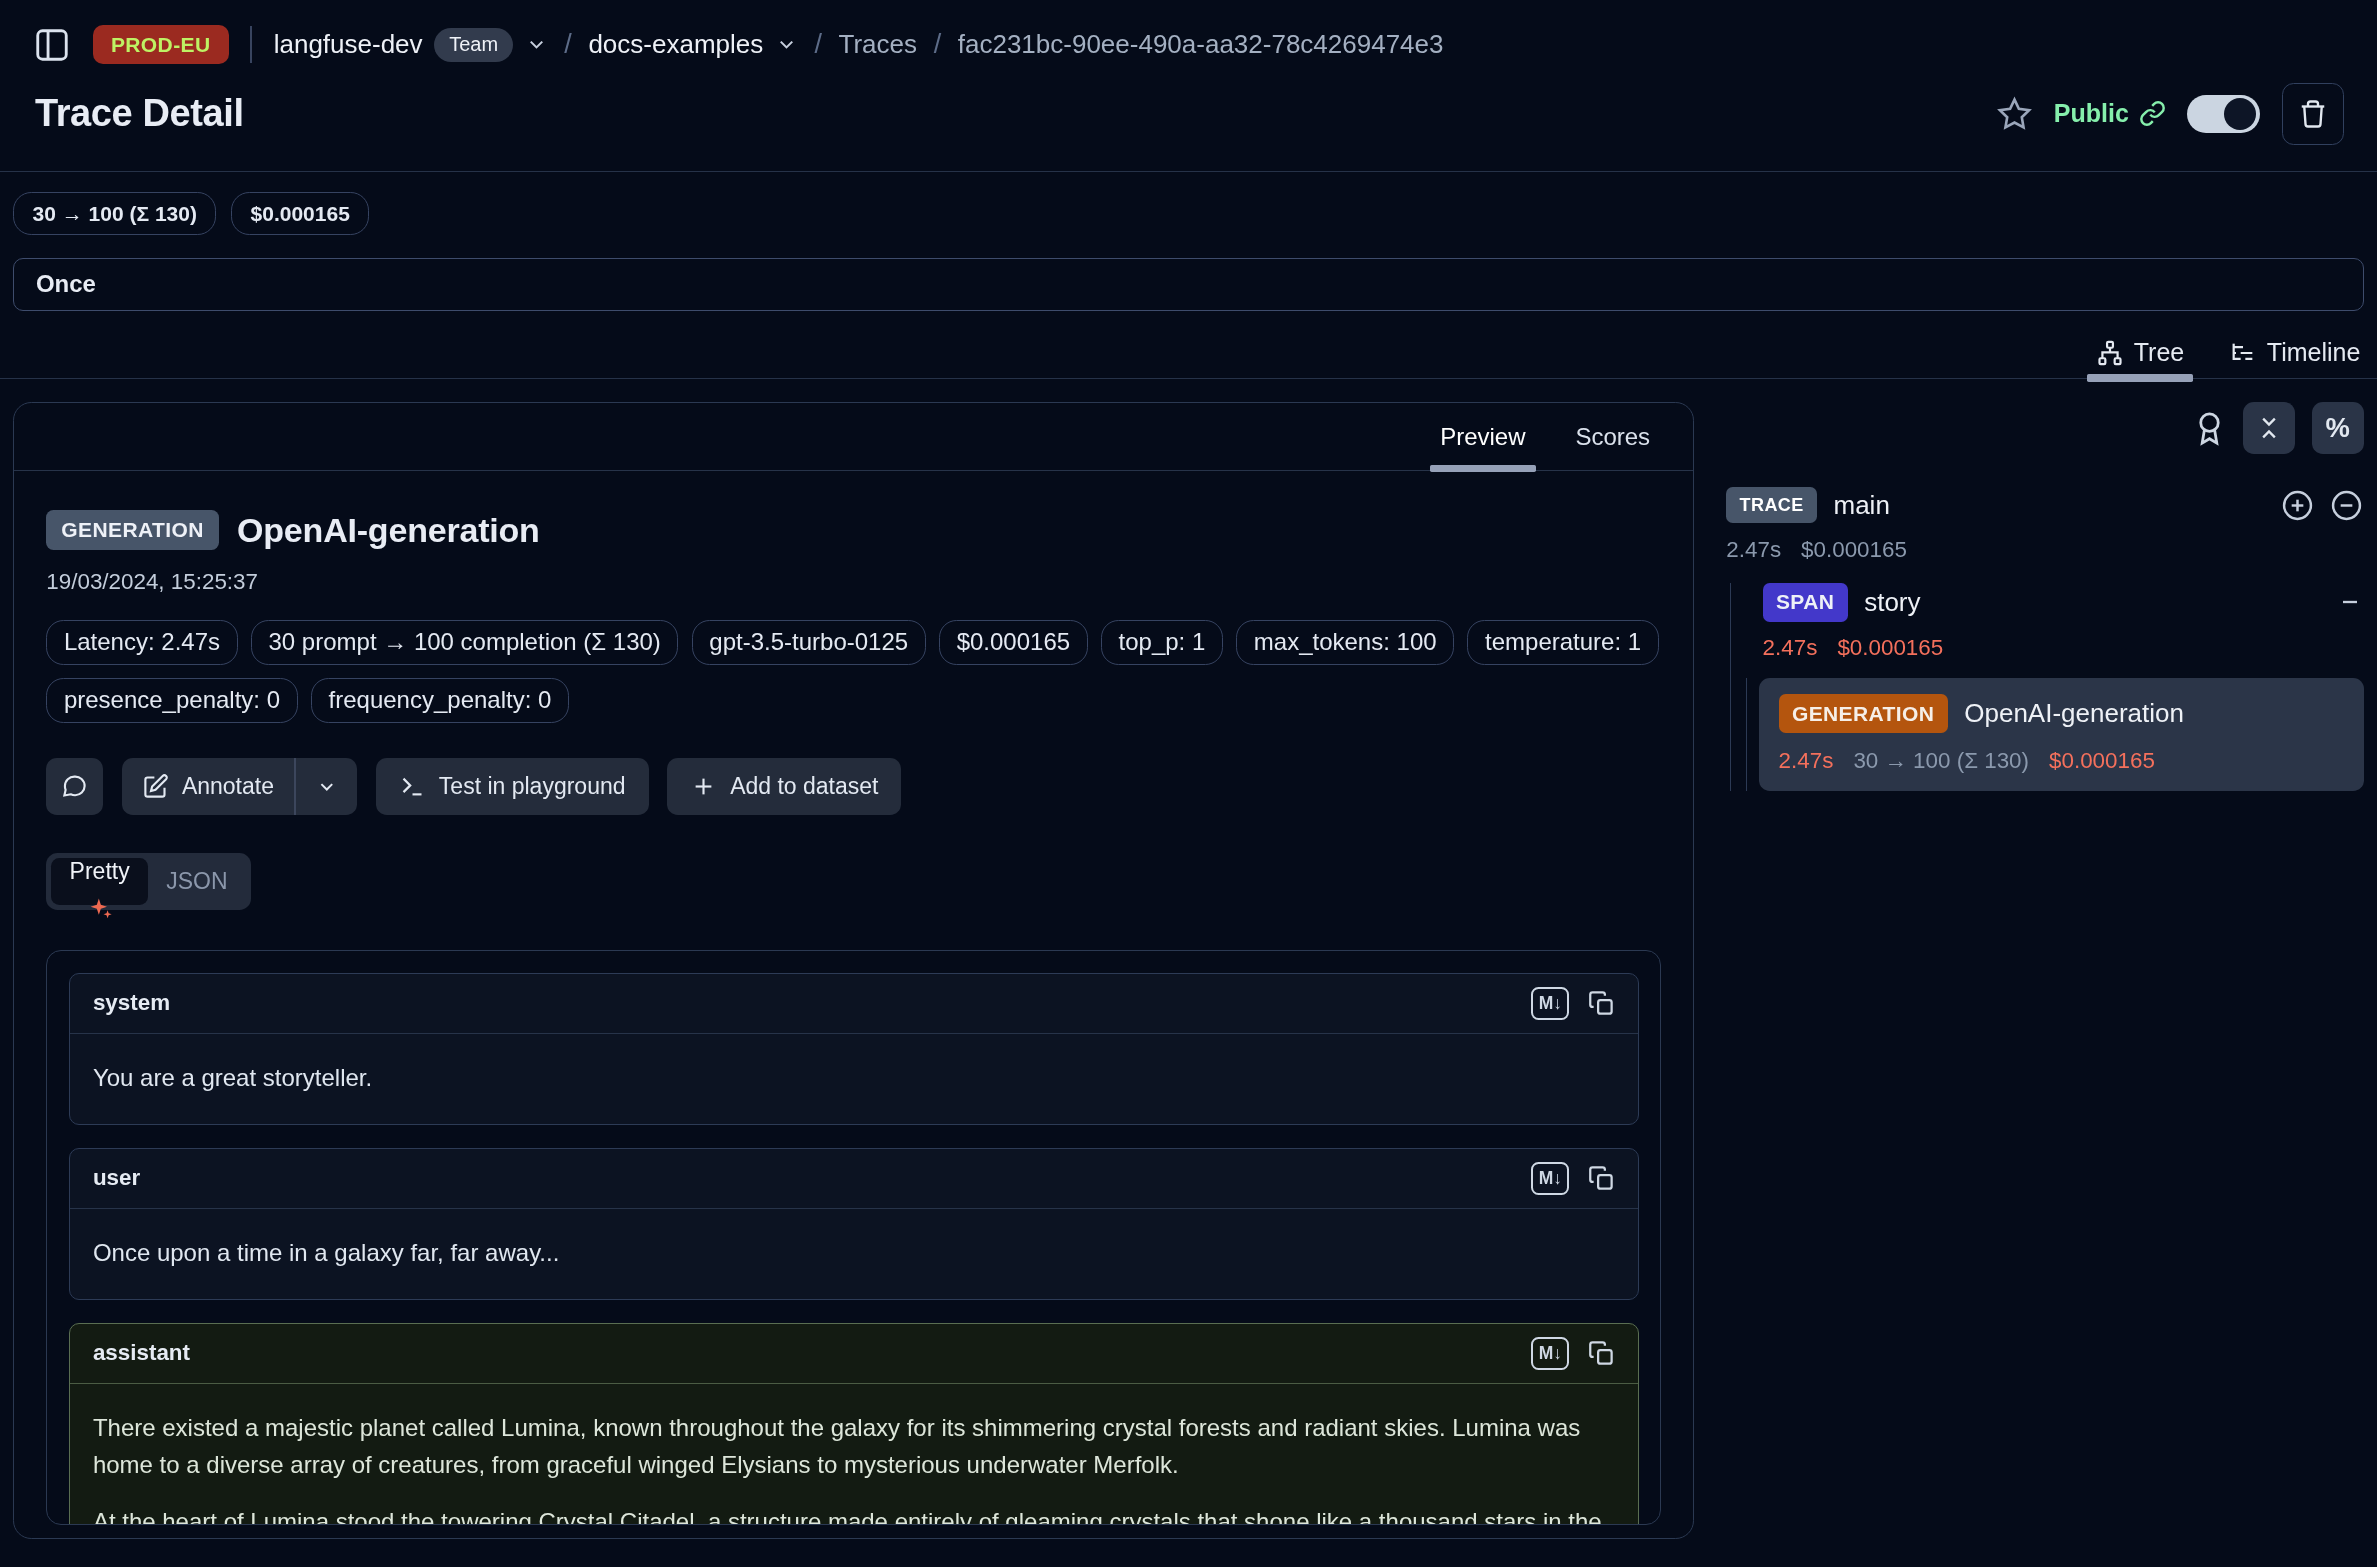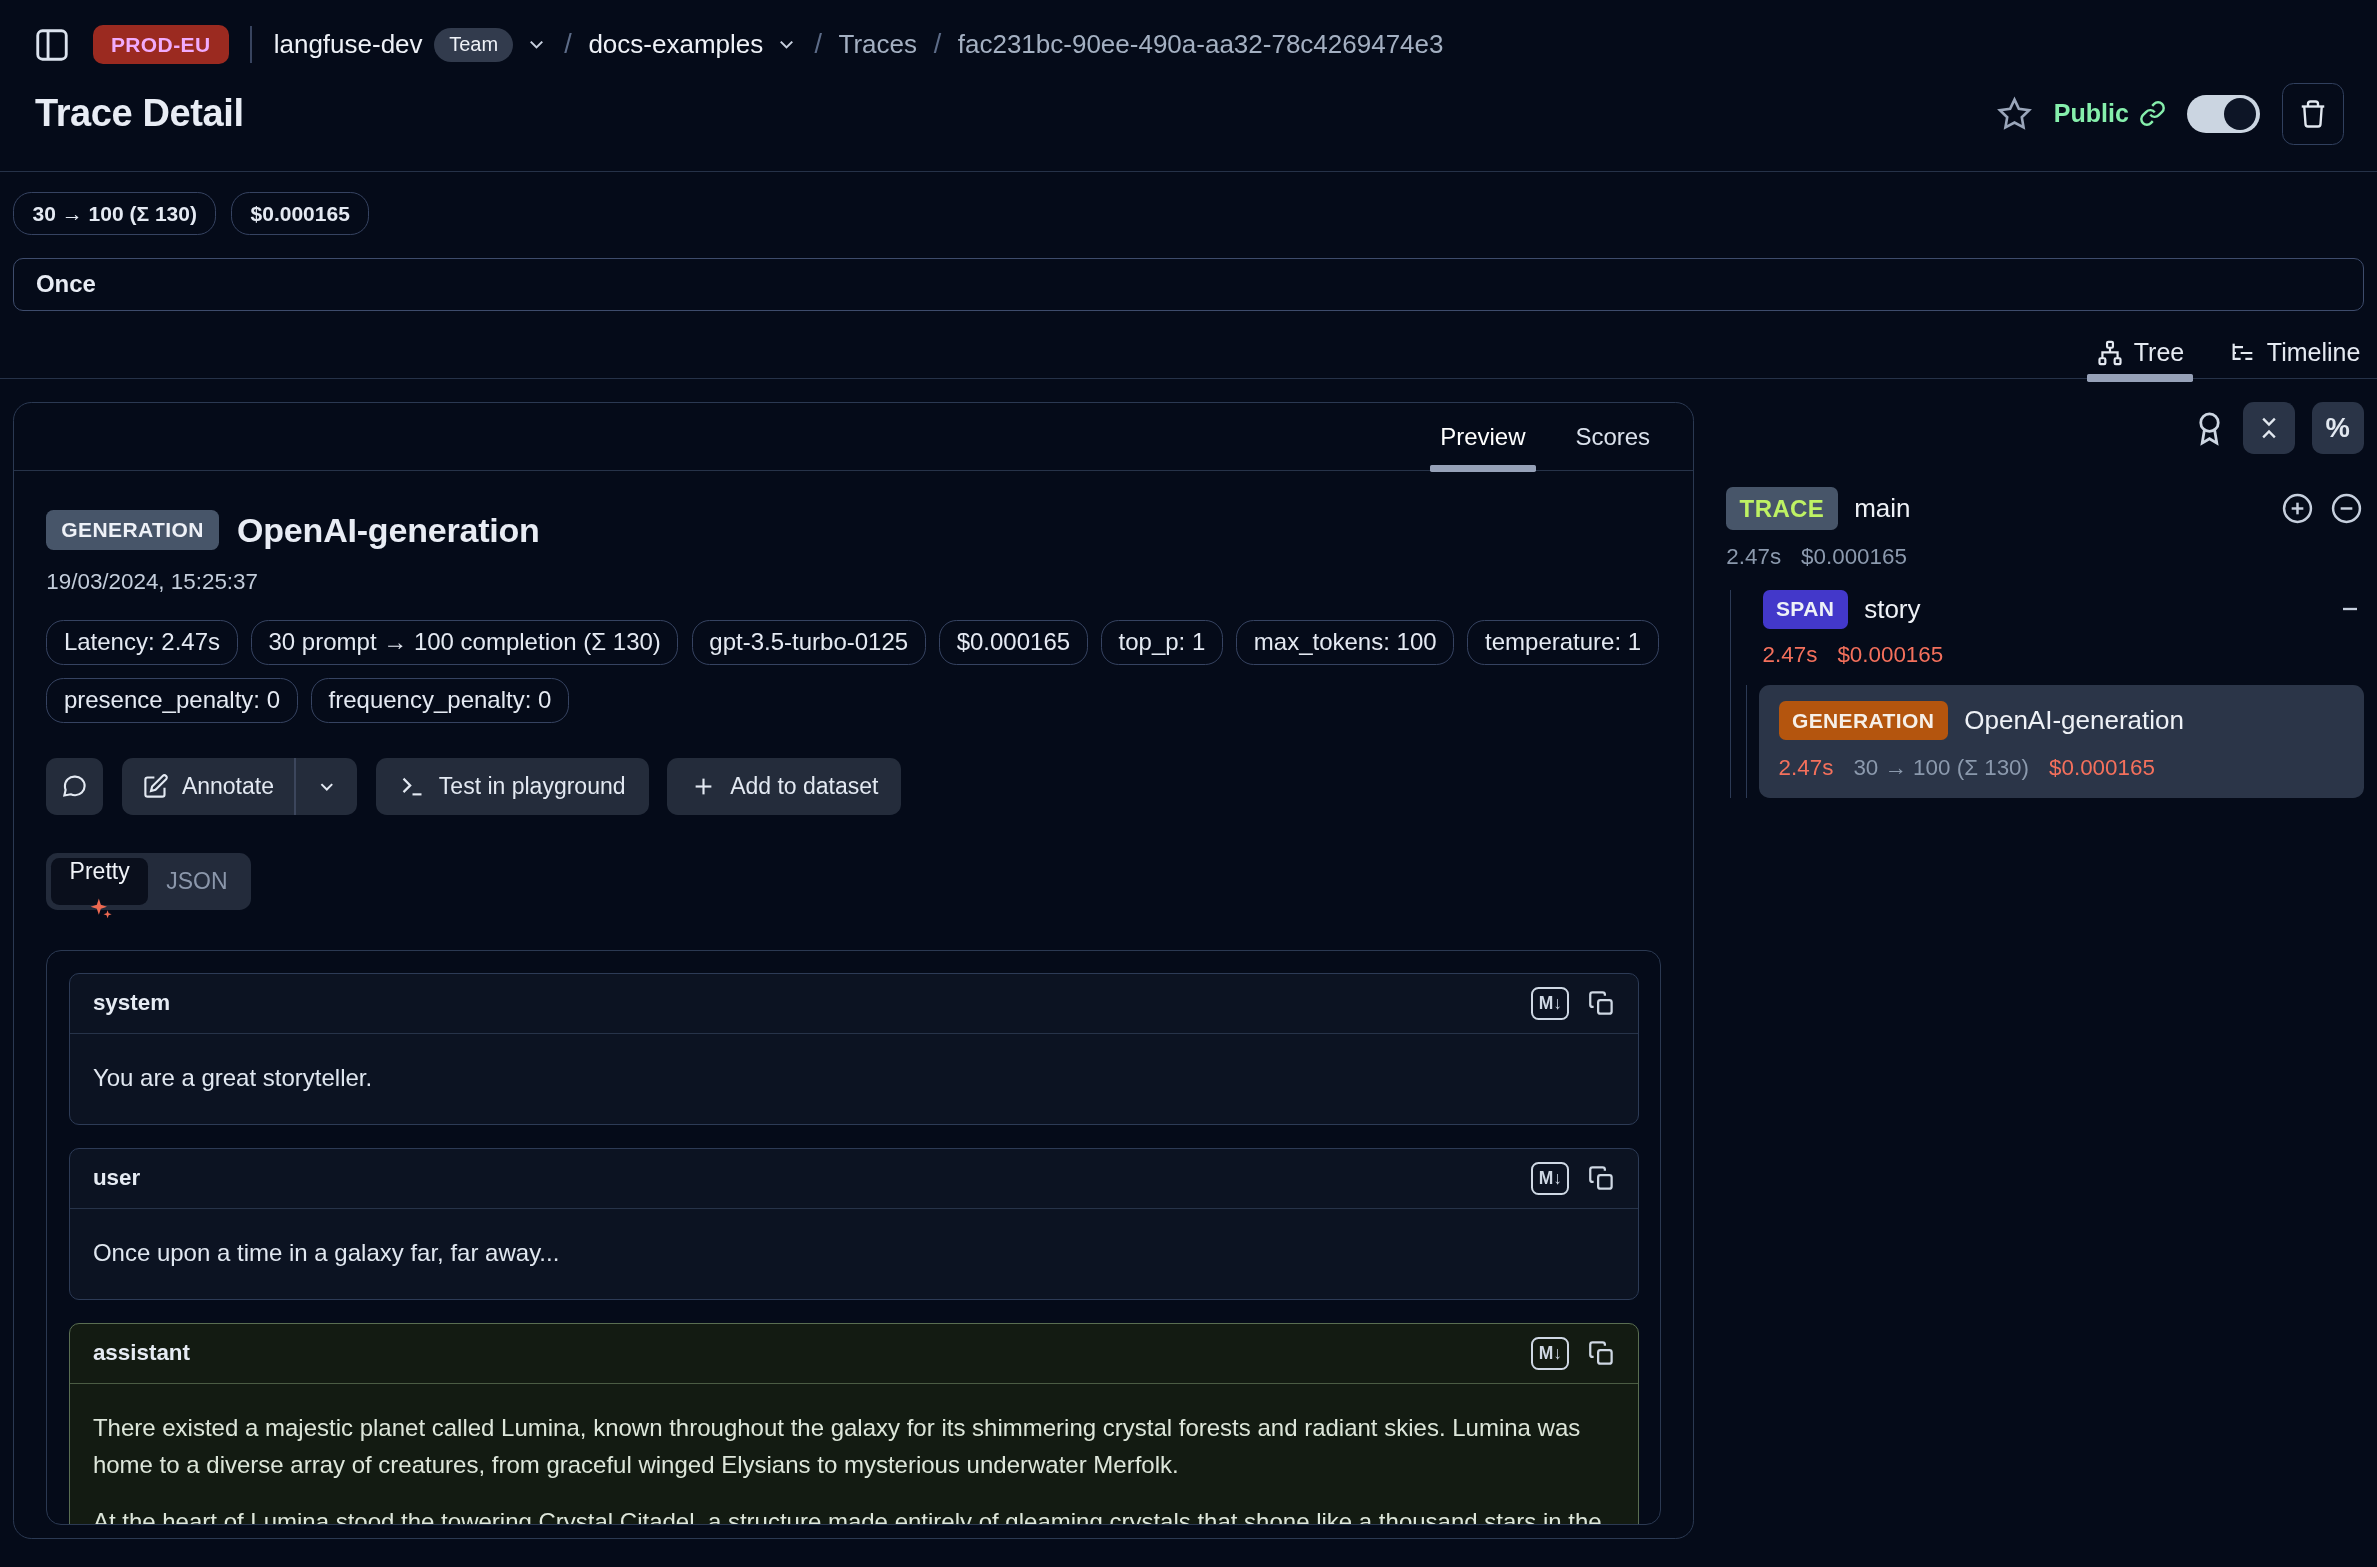--- a/index.html
+++ b/index.html
@@ -8,21 +8,21 @@
     background: #050b19;
     font-family: "Liberation Sans", sans-serif;
     color: #e8ecf4;
   }
   svg { display: block; }
 
   
   .topbar { height: 53px; margin-top: 18.3px; padding: 0 33px; display: flex; align-items: center; gap: 21.6px; }
   .panel-icon { width: 38px; height: 38px; color: #dce3ee; }
   .env-badge {
-    background: #9b2a20; color: #f0abfc; font-size: 21px; font-weight: 700;
+    background: #9b2a20; color: #bef264; font-size: 21px; font-weight: 700;
     padding: 7.5px 18.3px; border-radius: 10px; letter-spacing: 0.4px;
   }
   .topbar-sep { width: 1.7px; height: 37px; background: #38445f; }
   .crumb { display: flex; align-items: center; gap: 11.6px; font-size: 26px; }
   .crumb-name { color: #eef1f7; font-weight: 500; }
   .crumb-muted { color: #a4b0c2; font-weight: 400; }
   .team-badge { background: #323b4d; color: #eef1f7; font-size: 20px; padding: 5.8px 15px; border-radius: 830px; }
   .chev { width: 23px; height: 23px; color: #c6cfdd; }
   .slash { color: #5d6c88; font-size: 27px; font-weight: 300; margin: 0 5px; }
 
@@ -118,21 +118,21 @@
   .side-btn .pct { font-size: 27.4px; font-weight: 600; font-family: inherit; }
 
   .tree { margin-top: 33px; }
   .tree-row { display: flex; align-items: center; gap: 16.6px; }
   .tree-name { font-size: 26px; color: #eef1f6; text-align: right; }
   .row-end { margin-left: auto; display: flex; align-items: center; gap: 13.3px; color: #c6cfdd; }
   .circle-ic { width: 35px; height: 35px; }
   .minus-ic { width: 28px; height: 28px; color: #c6cfdd; }
   .metrics { display: flex; gap: 20px; font-size: 22.4px; color: #8b99ad; margin-top: 13.3px; }
   .metrics .hot { color: #f4705c; }
-  .badge-trace { background: #475569; color: #bef264; font-size: 24px; font-weight: 600; padding: 7.5px 13.3px; border-radius: 6.7px; letter-spacing: 0.4px; }
+  .badge-trace { background: #475569; color: #ffffff; font-size: 18px; font-weight: 600; padding: 7.5px 13.3px; border-radius: 6.7px; letter-spacing: 0.4px; }
   .badge-span { background: #4338ca; color: #eef1f7; font-size: 21px; font-weight: 600; padding: 7.5px 13.3px; border-radius: 6.7px; letter-spacing: 0.4px; }
   .badge-gen { background: #b4550e; color: #f6efe8; font-size: 21px; font-weight: 600; padding: 7.5px 13.3px; border-radius: 6.7px; letter-spacing: 0.4px; }
 
   .children-l1 { margin-top: 20px; margin-left: 3.3px; border-left: 1.7px solid #2c3a55; padding-left: 32px; }
   .children-l2 { margin-top: 16.6px; margin-left: -16.6px; border-left: 1.7px solid #2c3a55; padding-left: 11.6px; }
   .gen-card { background: #2b3548; border-radius: 10.8px; padding: 16.6px 20px; }
   .gen-card .metrics { margin-top: 15px; }
 </style>
 </head>
 <body>

